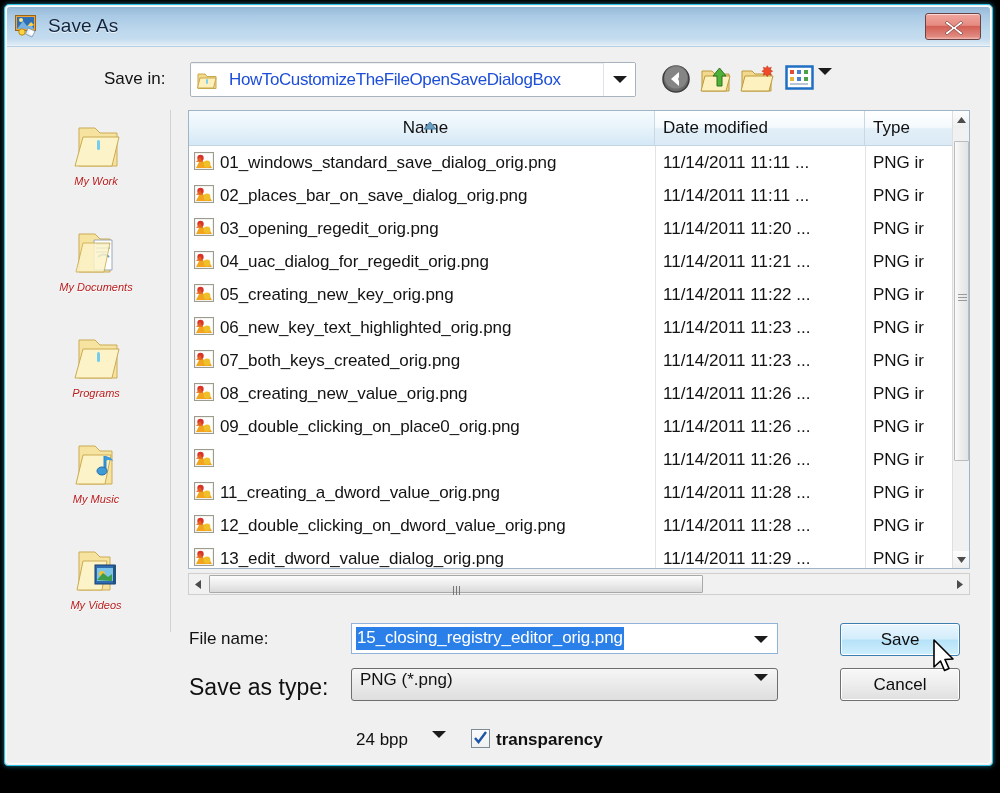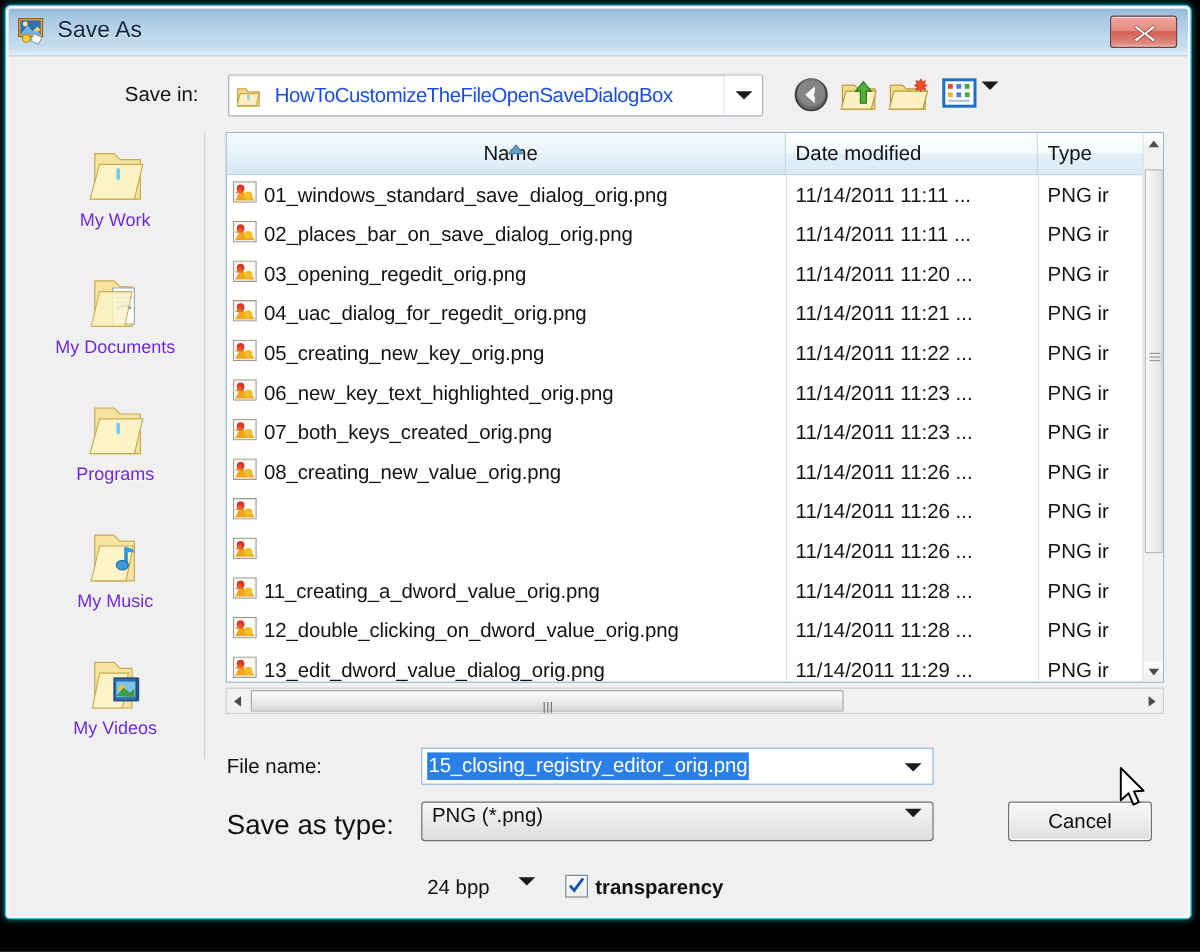--- a/index.html
+++ b/index.html
@@ -108,22 +108,23 @@
     width: 150px; height: 522px;
     background: #f0f0f0;
     border-right: 1px solid #d2d2d2;
   }
   .place {
     position: absolute; left: 0; width: 150px; height: 100px;
     text-align: center; cursor: default;
   }
   .place .pic { height: 62px; display: flex; align-items: flex-end; justify-content: center; }
   .place .plabel {
-    font-size: 15px; color: #6d28d9; margin-top: 3px;
+    font-size: 11px; color: #b91c1c; margin-top: 3px;
     text-shadow: 0 1px 0 #ffffff;
+    font-style: italic;
   }
 
   
   #filelist {
     position: absolute; left: 181px; top: 103px;
     width: 782px; height: 459px;
     background: #ffffff;
     border: 1px solid #9fb4c6;
     overflow: hidden;
   }
@@ -576,20 +577,21 @@
           <div class="row">
             <div class="fname">
               <span><svg width="20" height="18" viewBox="0 0 20 18">
                   <rect x="0.5" y="0.5" width="19" height="17" fill="#f4f2ec" stroke="#9b9b8f"></rect>
                   <rect x="2" y="2" width="16" height="14" fill="#ffffff"></rect>
                   <path d="M2 16 L7 6 L11 12 L14 9 L18 16 Z" fill="#f2a41e"></path>
                   <circle cx="6.5" cy="6" r="3.2" fill="#d8352a"></circle>
                   <circle cx="13" cy="12" r="3.4" fill="#f0c02a"></circle>
                   <path d="M2 10 L6 5 L9 10 Z" fill="#e8671c" opacity="0.85"></path>
                 </svg></span>
+              <span class="txt">09_double_clicking_on_place0_orig.png</span>
             </div>
             <div class="fdate">11/14/2011 11:26 ...</div>
             <div class="ftype">PNG ir</div>
           </div>
           <div class="row">
             <div class="fname">
               <span><svg width="20" height="18" viewBox="0 0 20 18">
                   <rect x="0.5" y="0.5" width="19" height="17" fill="#f4f2ec" stroke="#9b9b8f"></rect>
                   <rect x="2" y="2" width="16" height="14" fill="#ffffff"></rect>
                   <path d="M2 16 L7 6 L11 12 L14 9 L18 16 Z" fill="#f2a41e"></path>
@@ -692,20 +694,21 @@
           <i class="tri-down"></i>
         </div>
   </div>
 
   <div id="lbl-savetype">Save as type:</div>
   <div id="savetype-box">
     <span id="savetype-value">PNG (*.png)</span>
     <span id="savetype-arrow"><i class="tri-down"></i></span>
   </div>
 
+  <div id="btn-save" class="dlg-btn">Save</div>
   <div id="btn-cancel" class="dlg-btn">Cancel</div>
 
   <div id="cursor">
     <svg width="26" height="38" viewBox="0 0 26 38">
       <path d="M2 1 L2 28 L8.5 22 L12.5 31.5 L17 29.5 L13 20.5 L21 20 Z" fill="#ffffff" stroke="#000000" stroke-width="1.6" stroke-linejoin="round"></path>
     </svg>
   </div>
 
   <div id="bpp-value">24 bpp</div>
   <div id="bpp-arrow"><i class="tri-down"></i></div>

